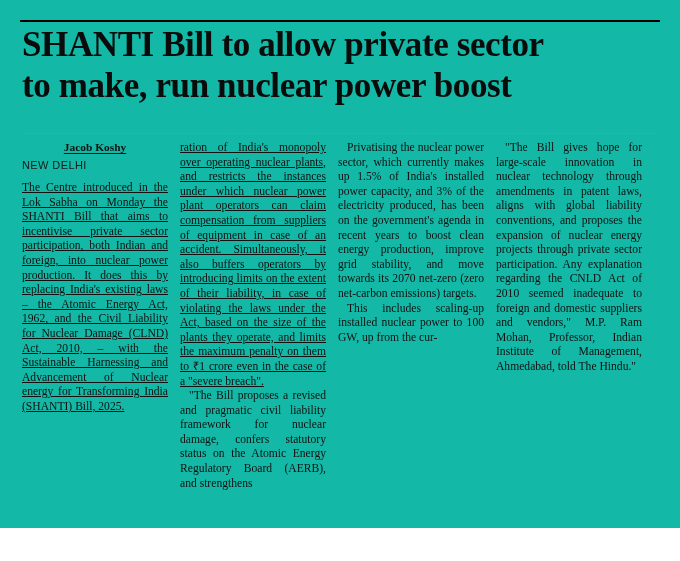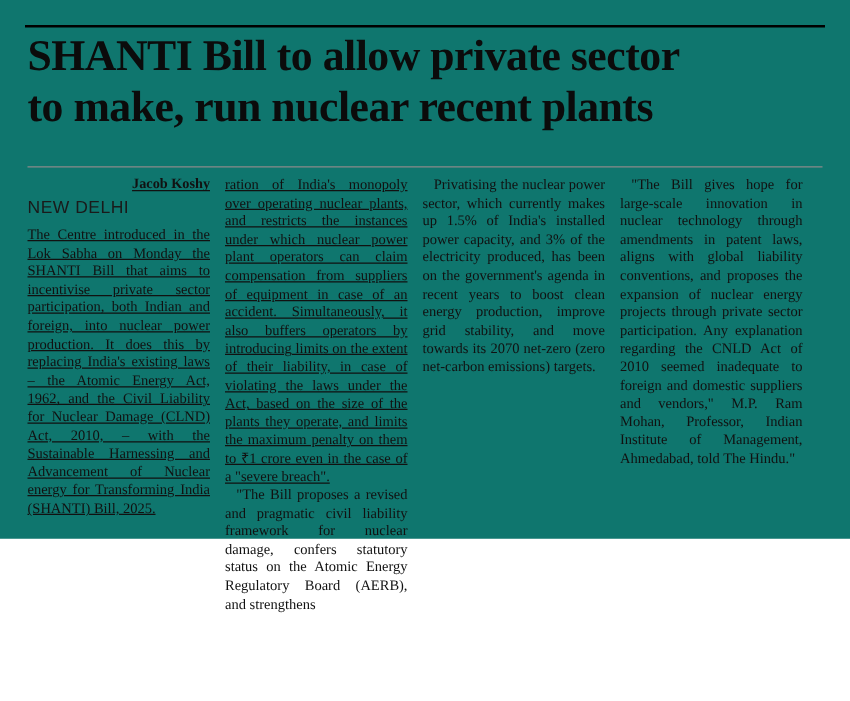--- a/index.html
+++ b/index.html
@@ -12,22 +12,22 @@
     height: 561px;
     font-family: "Liberation Serif", serif;
     color: #111111;
     position: relative;
     overflow: hidden;
   }
   #page {
     position: absolute;
     left: 0; top: 0;
     width: 680px;
-    height: 431px;
-    background: #0f766e;
+    height: 561px;
+    background: #14b8a6;
   }
   .rule-top {
     position: absolute;
     left: 20px; right: 20px;
     top: 20px;
     height: 2px;
     background: #000000;
   }
   .headline {
     position: absolute;
@@ -66,28 +66,28 @@
     font-size: 11.6px;
     line-height: 14.6px;
     text-align: justify;
     text-justify: inter-word;
     hyphens: manual;
   }
   .byline {
     font-weight: 700;
     font-size: 11.4px;
     line-height: 13.5px;
-    text-align: right;
+    text-align: center;
     text-decoration: underline;
     text-underline-offset: 1.5px;
   }
   .byline span { display: block; }
   .dateline {
     font-family: "Liberation Sans", sans-serif;
-    font-size: 14px;
+    font-size: 11px;
     letter-spacing: 0.4px;
     margin-top: 3px;
     margin-bottom: 9px;
     text-align: left;
     color: #1a1a1a;
   }
   .col p {
     margin: 0;
     text-indent: 9px;
   }
@@ -106,21 +106,21 @@
 </style>
 </head>
 <body>
 
 <div id="page">
 
   <div class="rule-top"></div>
 
   <div class="headline">
     <span class="line">SHANTI Bill to allow private sector</span>
-    <span class="line">to make, run nuclear recent plants</span>
+    <span class="line">to make, run nuclear power boost</span>
   </div>
 
   <div class="rule-under-headline"></div>
 
   <div class="columns">
 
     <div class="col">
       <div class="byline">
         <span>Jacob Koshy</span>
       </div>
@@ -128,20 +128,21 @@
       <p class="first">The Centre introduced in the Lok Sabha on Monday the SHANTI Bill that aims to incentivise private sector participation, both Indian and foreign, into nuclear power production. It does this by replacing India's existing laws – the Atomic Energy Act, 1962, and the Civil Liability for Nuclear Damage (CLND) Act, 2010, – with the Sustainable Harnessing and Advancement of Nuclear energy for Transforming India (SHANTI) Bill, 2025.</p>
     </div>
 
     <div class="col">
       <p class="first">ration of India's monopoly over operating nuclear plants, and restricts the instances under which nuclear power plant operators can claim compensation from suppliers of equipment in case of an accident. Simultaneously, it also buffers operators by introducing limits on the extent of their liability, in case of violating the laws under the Act, based on the size of the plants they operate, and limits the maximum penalty on them to ₹1 crore even in the case of a "severe breach".</p>
       <p>"The Bill proposes a revised and pragmatic civil liability framework for nuclear damage, confers statutory status on the Atomic Energy Regulatory Board (AERB), and strengthens</p>
     </div>
 
     <div class="col">
       <p>Privatising the nuclear power sector, which currently makes up 1.5% of India's installed power capacity, and 3% of the electricity produced, has been on the government's agenda in recent years to boost clean energy production, improve grid stability, and move towards its 2070 net-zero (zero net-carbon emissions) targets.</p>
+      <p>This includes scaling-up installed nuclear power to 100 GW, up from the cur-</p>
     </div>
 
     <div class="col">
       <p>"The Bill gives hope for large-scale innovation in nuclear technology through amendments in patent laws, aligns with global liability conventions, and proposes the expansion of nuclear energy projects through private sector participation. Any explanation regarding the CNLD Act of 2010 seemed inadequate to foreign and domestic suppliers and vendors," M.P. Ram Mohan, Professor, Indian Institute of Management, Ahmedabad, told The Hindu."</p>
     </div>
 
   </div>
 
   <div class="footer-bar">
     

